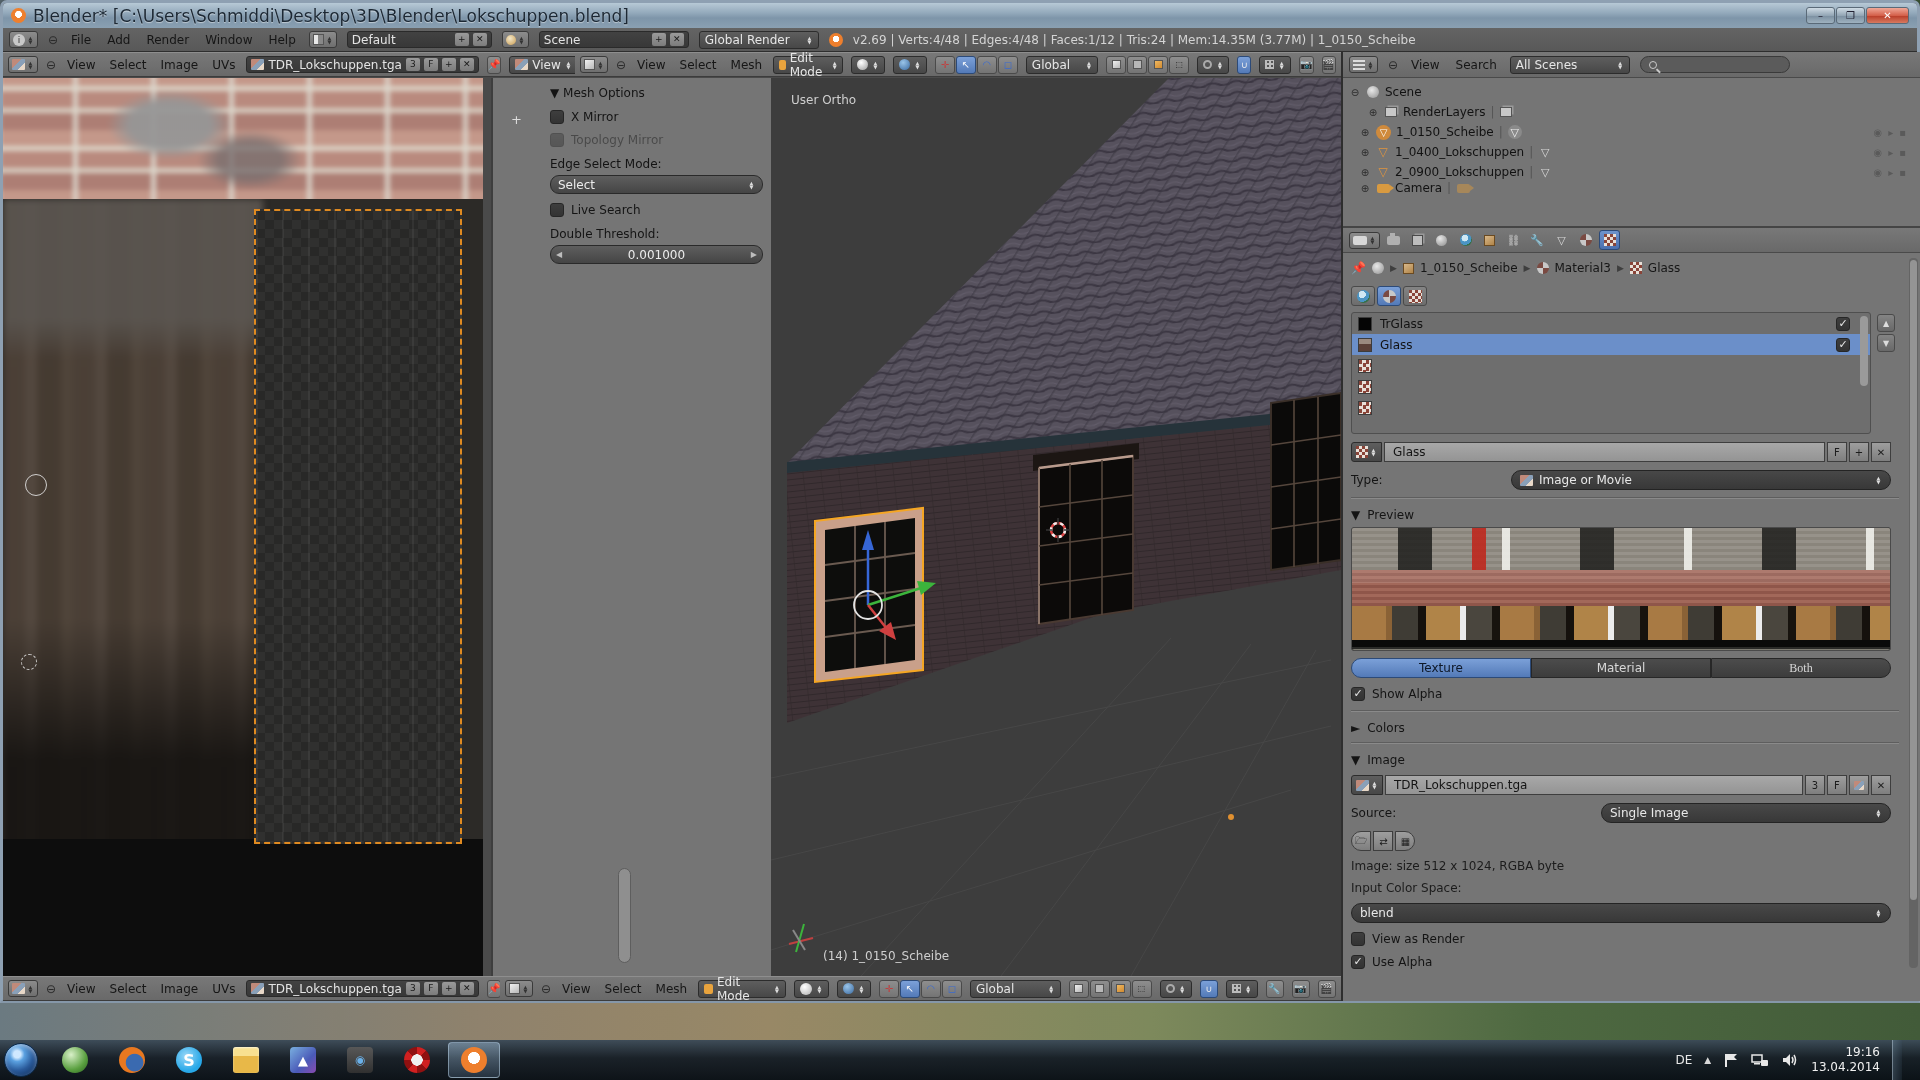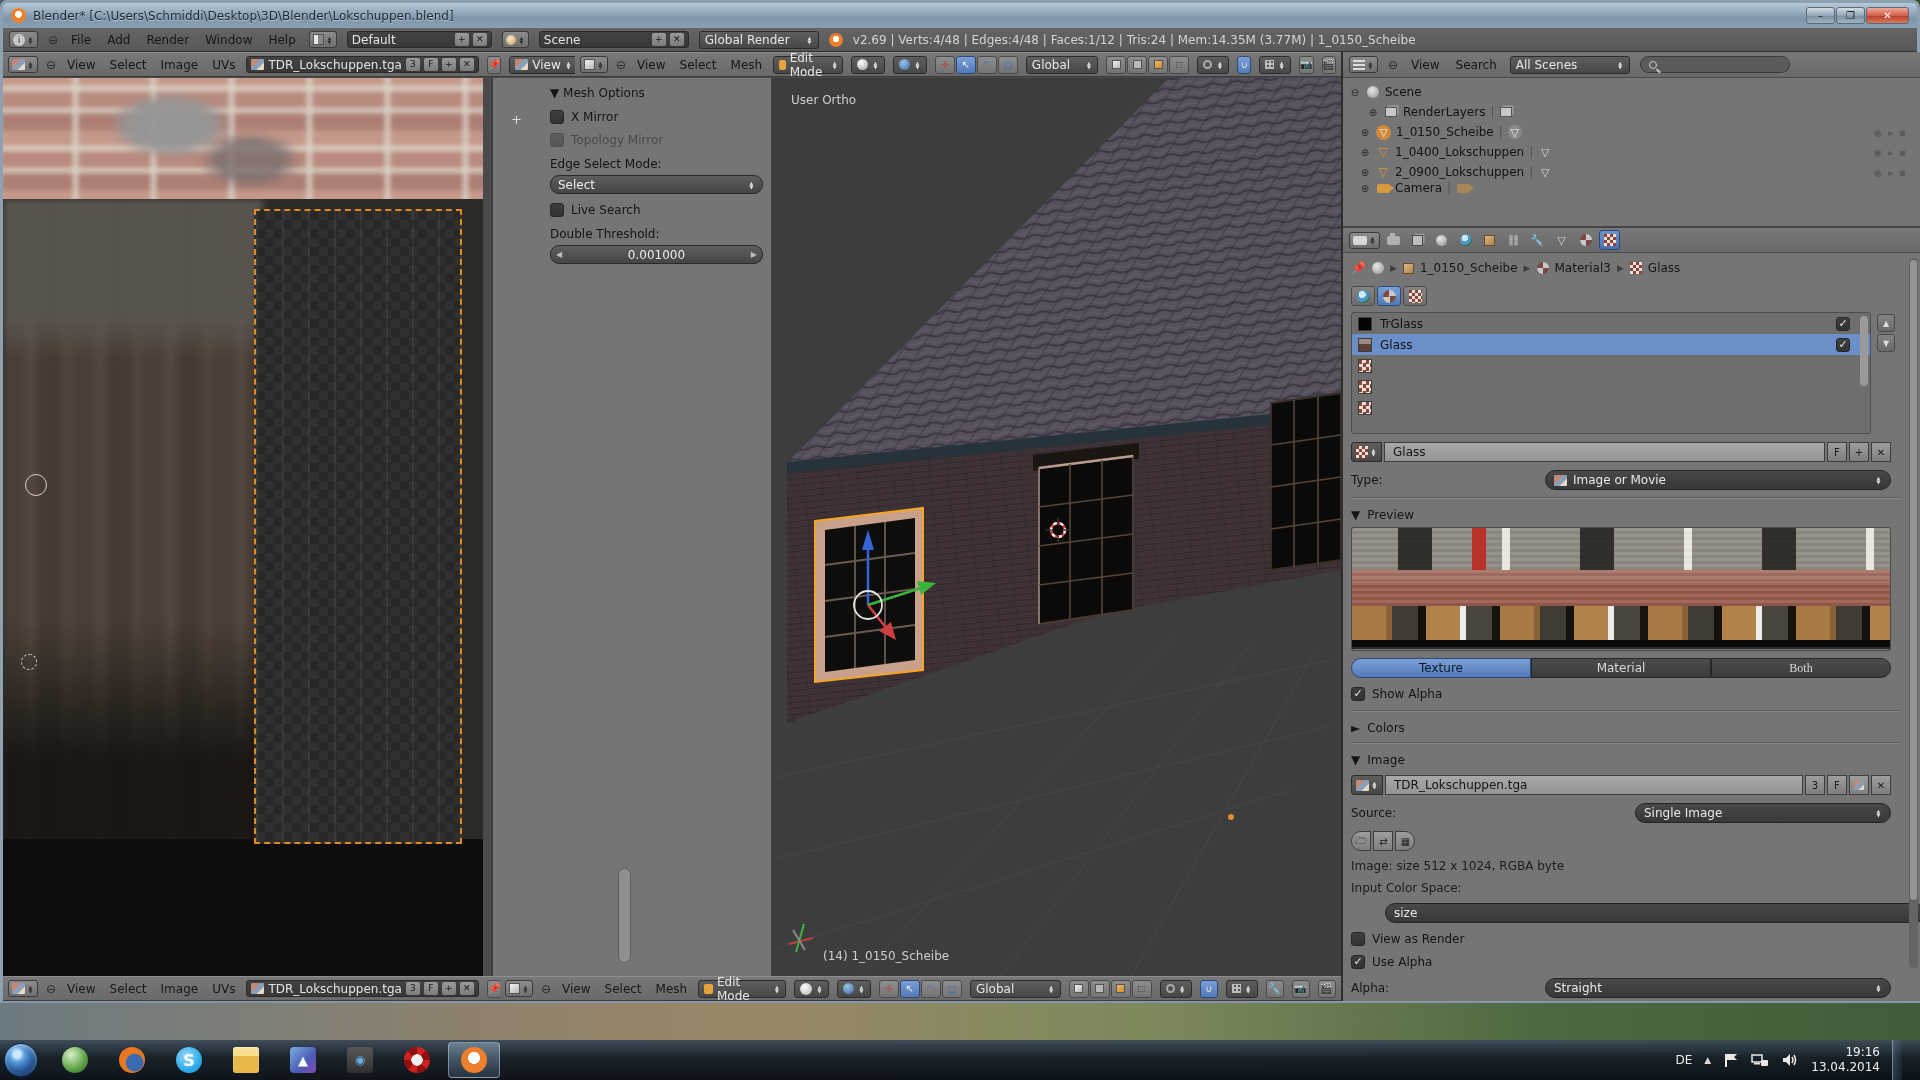--- a/index.html
+++ b/index.html
@@ -10,21 +10,21 @@
     background:linear-gradient(90deg,#5a6a72 0%,#7a7668 22%,#8a7a5e 38%,#6f7a55 55%,#47603c 75%,#3c5535 100%); }
   
   #bwindow { left:0; top:0; width:1920px; height:1003px;
     border:3px solid rgba(150,170,190,.9); border-bottom:4px solid rgba(140,160,180,.9);
     border-radius:7px 7px 0 0; background:#4a4a4a; box-shadow:0 2px 8px rgba(0,0,0,.5); }
   #titlebar { left:0; top:0; width:1914px; height:25px; border-radius:4px 4px 0 0;
     background:linear-gradient(180deg,#b7c9d6 0%,#93a9bb 40%,#7e95a9 60%,#8aa0b2 100%);
     display:flex; align-items:center; padding:0 8px; gap:7px; }
   .blender-logo { width:15px; height:15px; border-radius:50%;
     background:radial-gradient(circle at 50% 42%, #fff 0 29%, #ee7f2d 31% 78%, #355a7d 80%); }
-  #title-text { font-size:12px; color:#1c2834; text-shadow:0 1px 1px rgba(255,255,255,.5); }
+  #title-text { font-size:17px; color:#1c2834; text-shadow:0 1px 1px rgba(255,255,255,.5); }
   .winbtns { margin-left:auto; display:flex; gap:1px; }
   .winbtn { width:29px; height:17px; border:1px solid #5a6a78; border-radius:3px;
     background:linear-gradient(180deg,#cfdbe4,#93a6b5 50%,#7b8fa0 52%,#9fb2c0);
     color:#223; font-size:10px; line-height:15px; text-align:center; }
   .winbtn.close { width:43px; background:linear-gradient(180deg,#f0a898,#d4604a 50%,#b83c28 52%,#d87a60); color:#fff; }
   
   #infobar { left:0; top:25px; width:1914px; height:24px; background:linear-gradient(180deg,#646464,#585858);
     border-bottom:1px solid #2e2e2e; display:flex; align-items:center; padding:0 6px; gap:10px; }
   .menu-item { color:#161616; padding:0 3px;text-align:right; }
   .hdr-icon-dd { display:flex; align-items:center; background:linear-gradient(180deg,#8c8c8c,#6f6f6f);
@@ -146,21 +146,21 @@
   .name-row { display:flex; align-items:center; gap:2px; margin:8px 0; }
   .icon-btn { display:flex; align-items:center; gap:2px; background:linear-gradient(180deg,#5e5e5e,#474747);
     border:1px solid #2c2c2c; border-radius:3px 0 0 3px; height:20px; padding:0 4px; }
   .name-field { flex:1; background:linear-gradient(180deg,#a8a8a8,#949494); border:1px solid #3e3e3e;
     height:20px; display:flex; align-items:center; padding:0 8px; color:#141414; }
   .sq-btn { min-width:20px; height:20px; background:linear-gradient(180deg,#9e9e9e,#7e7e7e); border:1px solid #3e3e3e;
     color:#1c1c1c; font-size:10px; display:flex; align-items:center; justify-content:center; padding:0 3px; }
   .row2 { display:flex; align-items:center; margin:7px 0; }
   .row2 .lbl { width:160px; color:#141414; }
   .dark-dd { flex:1; display:flex; align-items:center; gap:6px; background:linear-gradient(180deg,#484848,#383838);
-    border:1px solid #242424; border-radius:10px; height:20px; padding:0 8px; color:#e8e8e8;margin-left:34px; }
+    border:1px solid #242424; border-radius:10px; height:20px; padding:0 8px; color:#e8e8e8; }
   .dark-dd .spin { margin-left:auto; }
   .sec-title { display:flex; align-items:center; gap:7px; color:#141414; margin:9px 0 5px; }
   .sec-sep { border-top:1px solid #5e5e5e; border-bottom:1px solid #8a8a8a; margin:7px 0; }
   #preview-img { height:124px; border:1px solid #4a4a4a; border-radius:3px; overflow:hidden; background:#000; }
   .pv-r1 { height:42px; background:
       linear-gradient(90deg, transparent 0 120px, rgba(190,40,30,.9) 120px 134px, transparent 134px),
       repeating-linear-gradient(90deg, transparent 0 46px, rgba(30,30,28,.85) 46px 80px, transparent 80px 150px, rgba(240,240,235,.9) 150px 158px, transparent 158px 182px),
       repeating-linear-gradient(180deg,#97928a 0 3px,#8a857c 3px 6px),#8f8a80; }
   .pv-r2 { height:36px; background:
       linear-gradient(180deg, rgba(255,255,255,.12) 10px 13px, transparent 13px),
@@ -826,40 +826,33 @@
           <div class="name-row" style="width:540px">
             <span class="sq-btn" style="border-radius:10px 0 0 10px">🗁</span>
             <span class="sq-btn">⇄</span>
             <span class="sq-btn" style="border-radius:0 10px 10px 0">▦</span>
           </div>
 
           <div class="info-text">Image: size 512 x 1024, RGBA byte</div>
           <div class="info-text">Input Color Space:</div>
 
           <div class="dark-dd" style="width:540px">
-            <span>size</span>
+            <span>blend</span>
             <span class="spin">▲<br>▼</span>
           </div>
 
           <div class="cb-row">
             <span class="cb"></span>
             <span class="cb-label">View as Render</span>
           </div>
           <div class="cb-row">
             <span class="cb">✓</span>
             <span class="cb-label">Use Alpha</span>
           </div>
 
-          <div class="row2" style="width:540px">
-            <span class="lbl">Alpha:</span>
-            <span class="dark-dd">
-              <span>Straight</span>
-              <span class="spin">▲<br>▼</span>
-            </span>
-          </div>
         </div>
 
         <div id="prop-scroll">
             <div class="pthumb"></div>
           </div>
       </div>
     </div>
   </div>
 
   <div id="wallpaper-strip" class="abs"></div>

